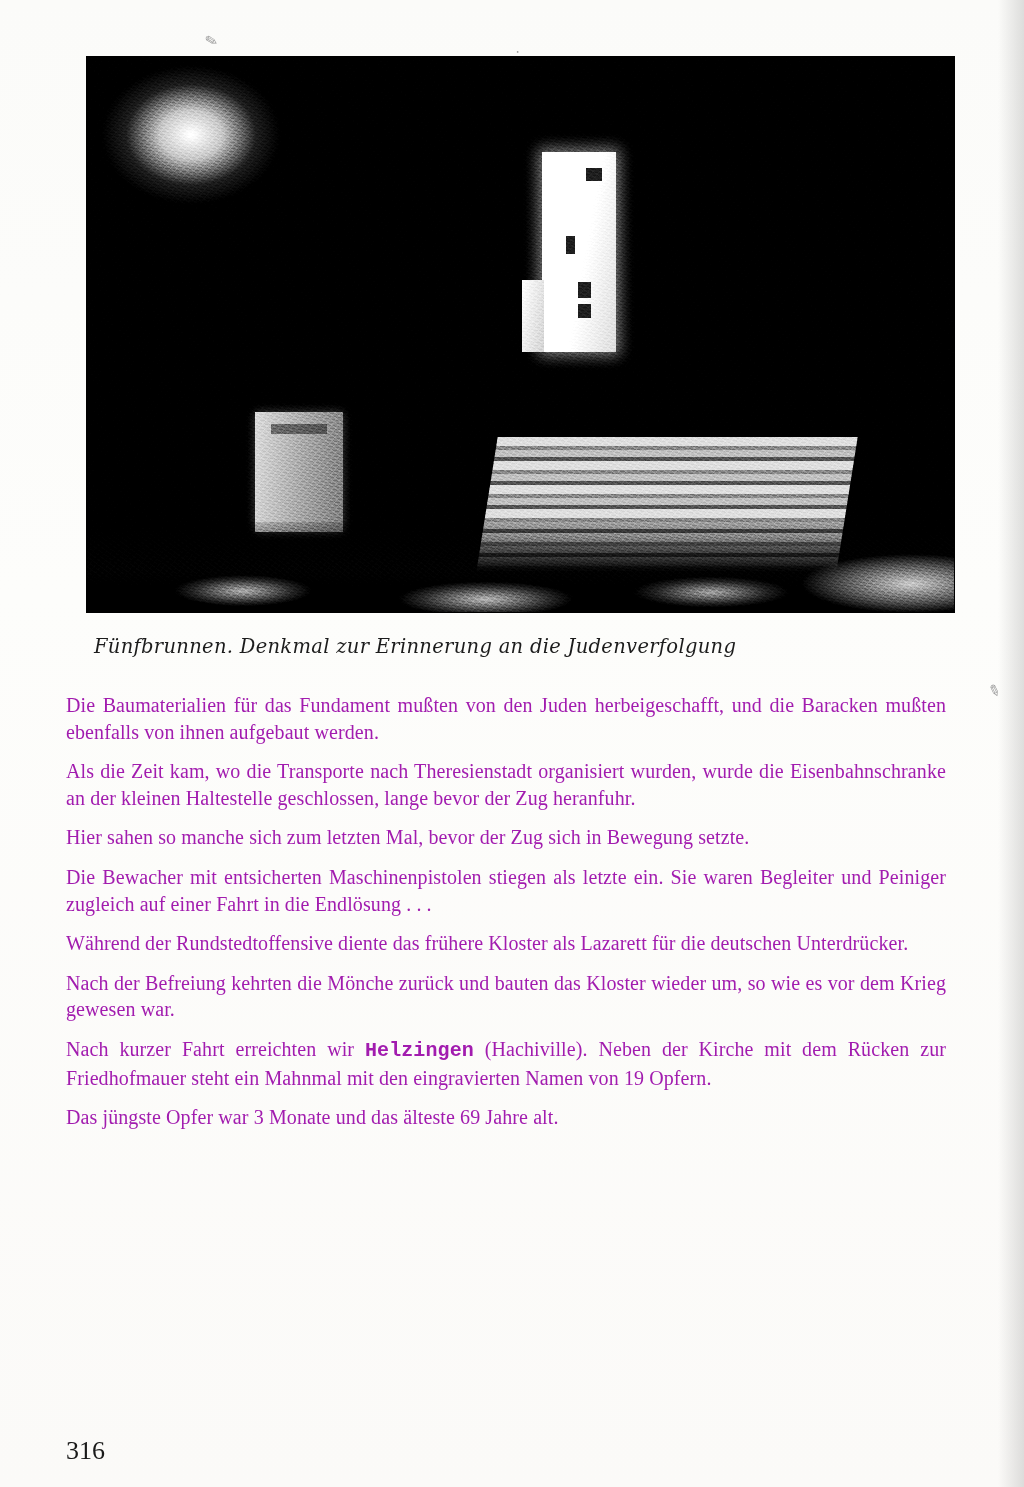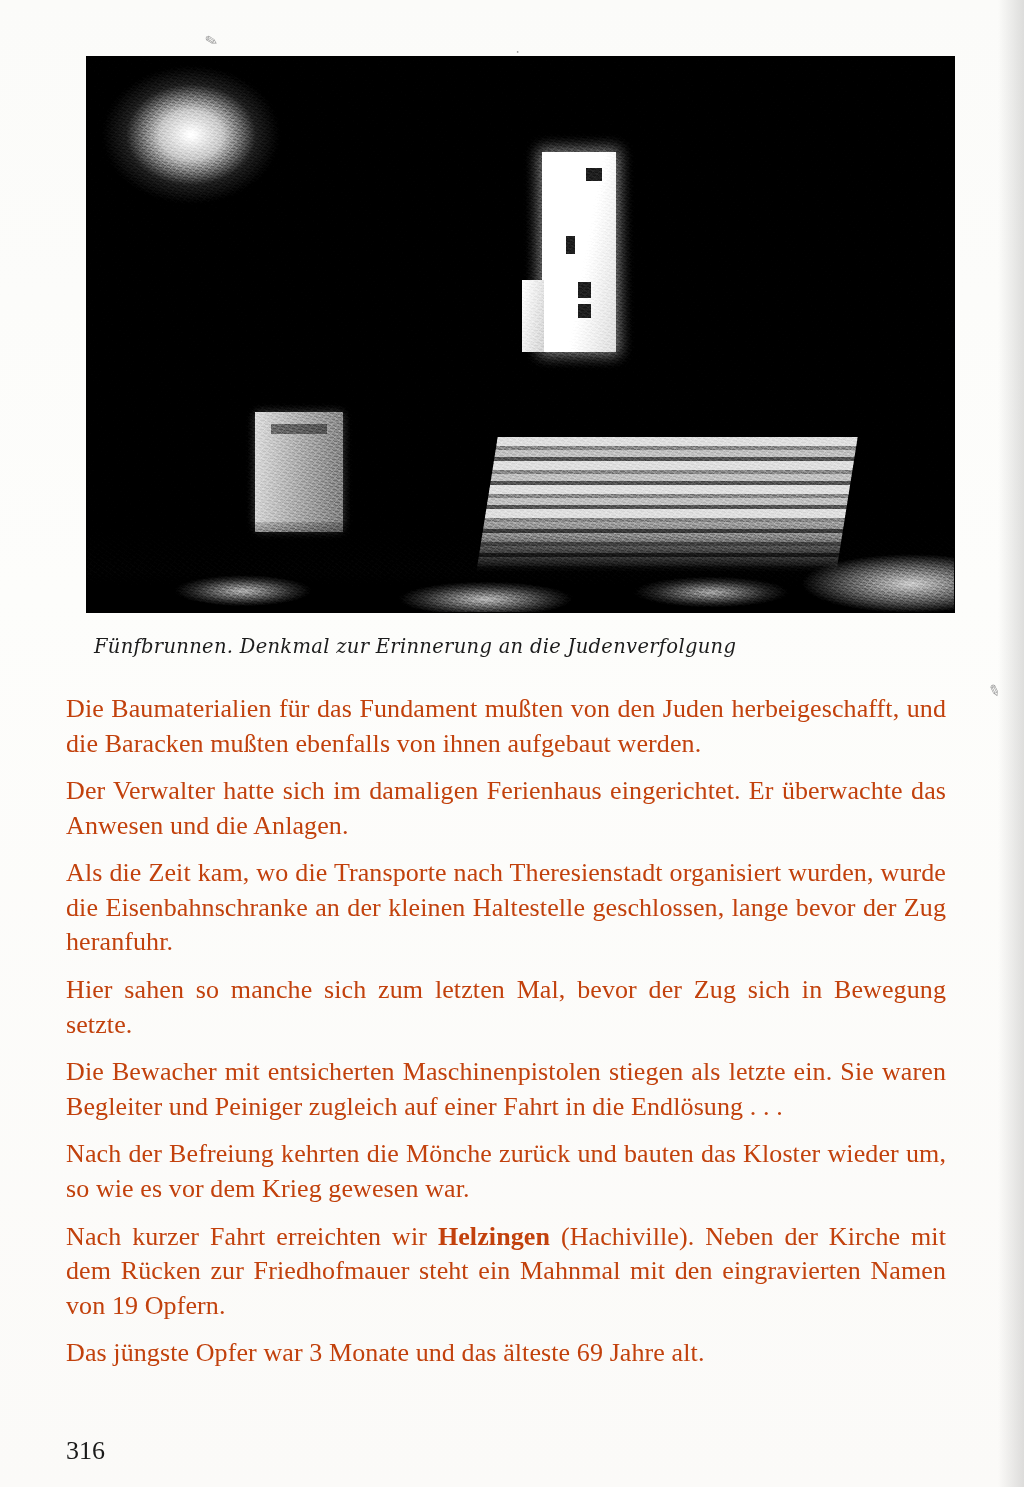--- a/index.html
+++ b/index.html
@@ -168,29 +168,29 @@
     color: #1c1c1c;
   }
 
   
   .body-text {
     margin-top: 34px;
     width: 880px;
   }
   .body-text p {
     margin: 0 0 13px 0;
-    font-size: 26px;
+    font-size: 20px;
     line-height: 1.33;
     text-align: justify;
     text-justify: inter-word;
-    color: #c2410c;
+    color: #a21caf;
     letter-spacing: .1px;
   }
   .body-text p:last-child { margin-bottom: 0; }
-  .body-text b { font-weight: bold; }
+  .body-text b { font-weight: bold; font-family: Liberation Mono, monospace; }
 
   .folio {
     position: absolute;
     left: 66px;
     top: 1436px;
     font-size: 26px;
     color: #1a1a1a;
   }
 
   
@@ -236,24 +236,24 @@
         <div class="ground"></div>
         <div class="ground-stones"></div>
         <div class="speckle"></div>
       </div>
     </div>
     <figcaption class="caption">Fünfbrunnen. Denkmal zur Erinnerung an die Judenverfolgung</figcaption>
   </figure>
 
   <div class="body-text">
     <p>Die Baumaterialien für das Fundament mußten von den Juden herbeigeschafft, und die Baracken mußten ebenfalls von ihnen aufgebaut werden.</p>
-    <p>Der Verwalter hatte sich im damaligen Ferienhaus eingerichtet. Er überwachte das Anwesen und die Anlagen.</p>
     <p>Als die Zeit kam, wo die Transporte nach Theresienstadt organisiert wurden, wurde die Eisenbahnschranke an der kleinen Haltestelle geschlossen, lange bevor der Zug heranfuhr.</p>
     <p>Hier sahen so manche sich zum letzten Mal, bevor der Zug sich in Bewegung setzte.</p>
     <p>Die Bewacher mit entsicherten Maschinenpistolen stiegen als letzte ein. Sie waren Begleiter und Peiniger zugleich auf einer Fahrt in die Endlösung . . .</p>
+    <p>Während der Rundstedtoffensive diente das frühere Kloster als Lazarett für die deutschen Unterdrücker.</p>
     <p>Nach der Befreiung kehrten die Mönche zurück und bauten das Kloster wieder um, so wie es vor dem Krieg gewesen war.</p>
     <p><span>Nach kurzer Fahrt erreichten wir </span><b>Helzingen</b><span> (Hachiville). Neben der Kirche mit dem Rücken zur Friedhofmauer steht ein Mahnmal mit den eingravierten Namen von 19 Opfern.</span></p>
     <p>Das jüngste Opfer war 3 Monate und das älteste 69 Jahre alt.</p>
   </div>
 
 </div>
 
 <div class="folio">316</div>
 
 </body></html>

